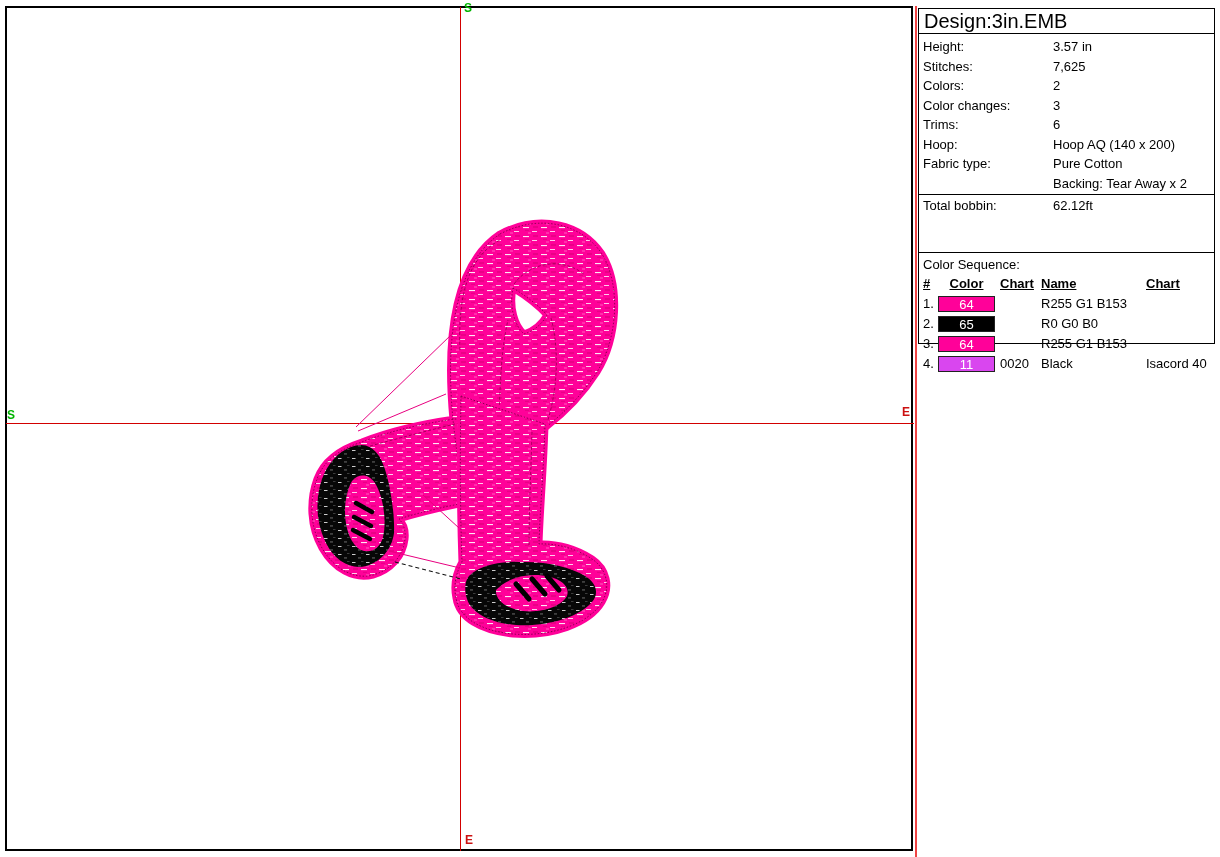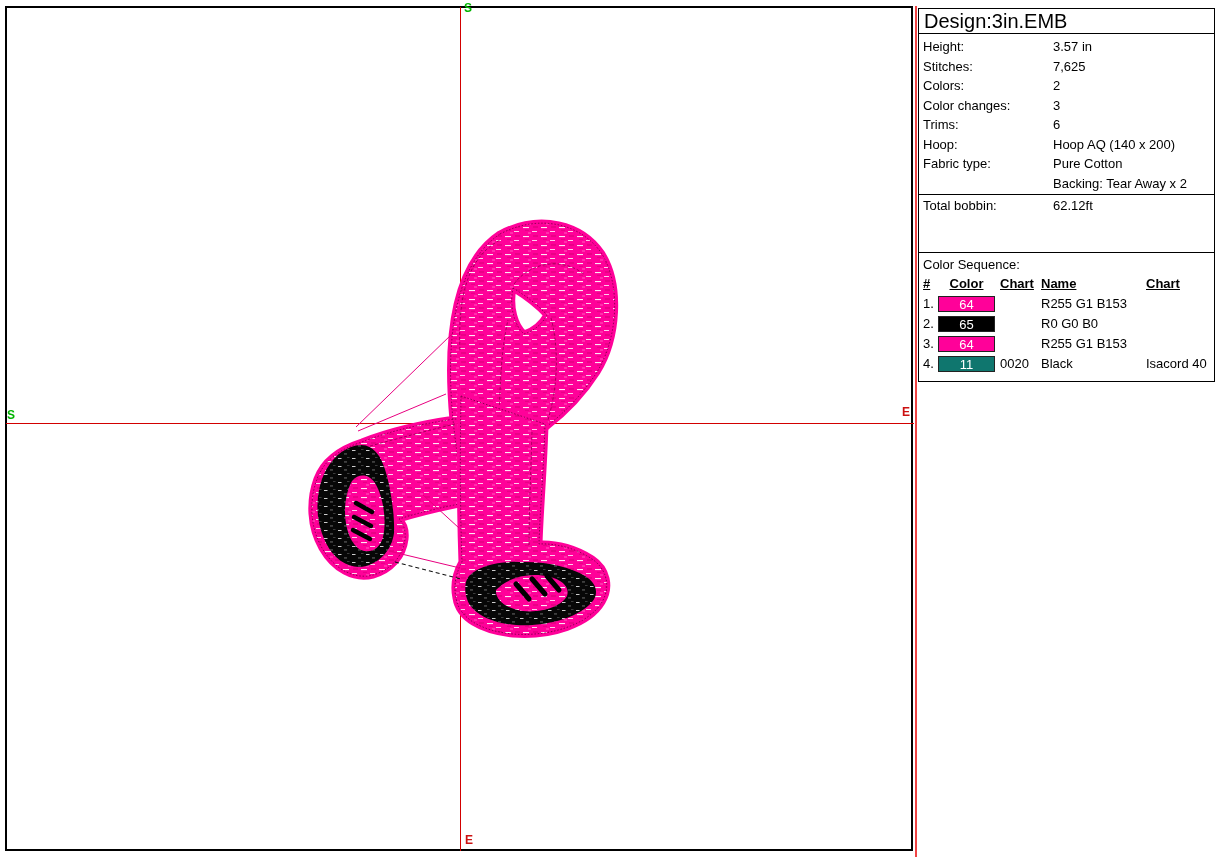--- a/index.html
+++ b/index.html
@@ -22,21 +22,21 @@
 
   
   .panel{position:absolute;left:915px;top:6px;width:305px;height:857px;background:#fff;border-left:2px solid #ef4444;box-sizing:border-box;}
   .pbox{position:absolute;left:1px;border:1px solid #000;box-sizing:border-box;background:#fff;}
   .title-box{top:2px;width:297px;height:26px;font-size:20px;line-height:24px;padding-left:5px;white-space:nowrap;overflow:hidden;}
   .info-box{top:27px;width:297px;height:220px;font-size:13px;padding-top:3px;}
   .info-row{position:relative;height:19.5px;line-height:19.5px;white-space:nowrap;}
   .info-row .lbl{position:absolute;left:4px;}
   .info-row .val{position:absolute;left:134px;text-align:right;}
   .info-sep{border:0;border-top:1px solid #000;margin:1px 0 1px 0;}
-  .cseq-box{top:246px;width:297px;height:130px;font-size:13px;padding-top:2px;}
+  .cseq-box{top:246px;width:297px;height:92px;font-size:13px;padding-top:2px;}
   .cseq-title{height:19px;line-height:19px;padding-left:4px;}
   .cseq-row{position:relative;height:20px;line-height:20px;white-space:nowrap;}
   .cseq-row .c-num{position:absolute;left:4px;}
   .cseq-row .c-color{position:absolute;left:19px;width:57px;text-align:center;}
   .cseq-row .c-code{position:absolute;left:81px;}
   .cseq-row .c-name{position:absolute;left:122px;}
   .cseq-row .c-chart{position:absolute;left:227px;}
   .hdr span{font-weight:bold;text-decoration:underline;}
   .swatch{position:absolute;left:19px;top:2px;width:57px;height:16px;line-height:16px;text-align:center;font-size:13px;border:1px solid #222;box-sizing:border-box;}
 </style>
@@ -203,20 +203,20 @@
       </div>
       <div class="cseq-row">
         <span class="c-num">3.</span>
         <span class="swatch" style="background: rgb(255, 1, 153); color: rgb(255, 255, 255);">64</span>
         <span class="c-code"></span>
         <span class="c-name">R255 G1 B153</span>
         <span class="c-chart"></span>
       </div>
       <div class="cseq-row">
         <span class="c-num">4.</span>
-        <span class="swatch" style="background: #0f766e; color: rgb(255, 255, 255);">11</span>
+        <span class="swatch" style="background: #d946ef; color: rgb(255, 255, 255);">11</span>
         <span class="c-code">0020</span>
         <span class="c-name">Black</span>
         <span class="c-chart">Isacord 40</span>
       </div>
     </div>
   </div>
 </div>
 
 </body></html>

